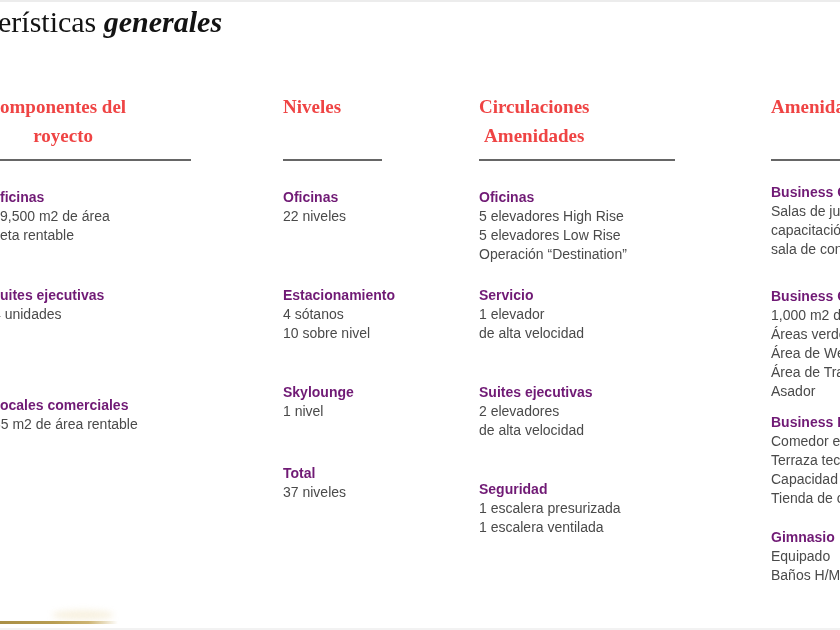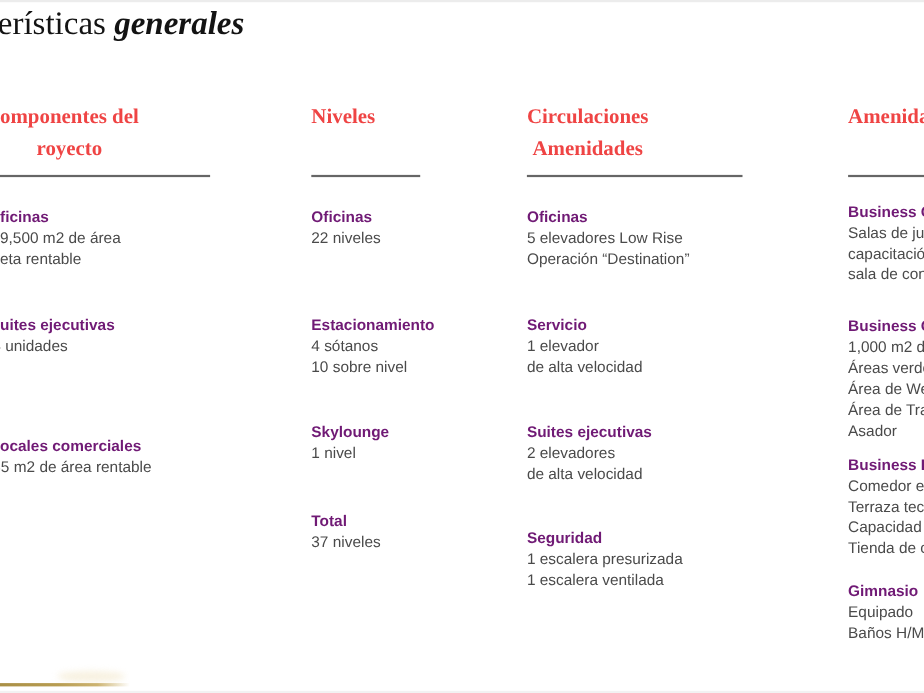--- a/index.html
+++ b/index.html
@@ -115,20 +115,21 @@
         </div>
       </div>
       <div class="column col-2" style="left: 479px;">
         <div class="col-header" style="left: 0px; top: 92px;">
           <div class="header-line">Circulaciones</div>
           <div class="header-line">Amenidades</div>
         </div>
         <div class="rule" style="left: 0px; top: 159px; width: 196px;"></div>
         <div class="section" data-sec="0" style="left: 0px; top: 188px;">
           <div class="sec-label">Oficinas</div>
+          <div class="body-line" data-line="0">5 elevadores High Rise</div>
           <div class="body-line" data-line="1">5 elevadores Low Rise</div>
           <div class="body-line" data-line="2">Operación “Destination”</div>
         </div>
         <div class="section" data-sec="1" style="left: 0px; top: 286px;">
           <div class="sec-label">Servicio</div>
           <div class="body-line" data-line="0">1 elevador</div>
           <div class="body-line" data-line="1">de alta velocidad</div>
         </div>
         <div class="section" data-sec="2" style="left: 0px; top: 383px;">
           <div class="sec-label">Suites ejecutivas</div>

